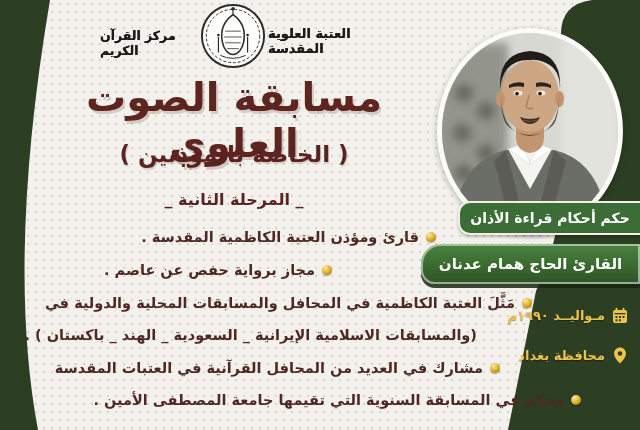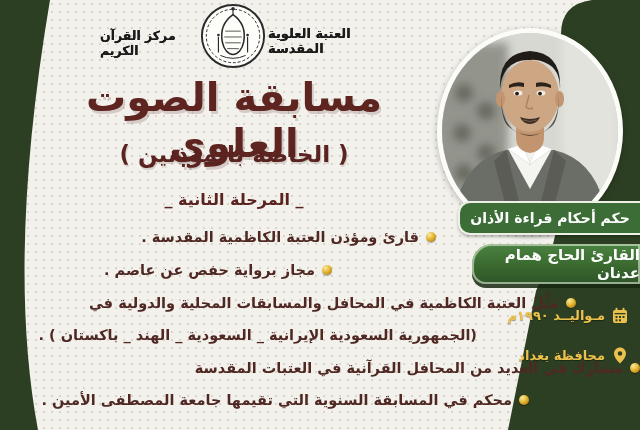--- a/index.html
+++ b/index.html
@@ -33,21 +33,21 @@
   
   .photo-frame{position:absolute;left:437px;top:28px;width:176px;height:196px;z-index:3;
          border:5px solid #fbfbf7;border-radius:50%;overflow:hidden;background:#d2d2cd;
          box-shadow:0 2px 6px rgba(0,0,0,.25);}
 
   
   .badge{position:absolute;top:201px;right:0;width:180px;height:30px;z-index:6;
          background:#3c6d37;border:2px solid #eef0e6;border-right:none;
          border-radius:12px 0 0 12px;display:flex;align-items:center;justify-content:center;
          color:#fff;font-size:14px;font-weight:bold;box-shadow:0 2px 3px rgba(0,0,0,.25);}
-  .name-label{position:absolute;top:244px;right:0;width:168px;height:40px;z-index:6;
+  .name-label{position:absolute;top:244px;right:0;width:219px;height:40px;z-index:6;
          background:linear-gradient(180deg,#4a8341 0%,#3a692f 55%,#2d5427 100%);
          border-radius:20px 0 0 14px;display:flex;align-items:center;justify-content:center;
          color:#fff;font-size:15px;font-weight:bold;
          box-shadow:inset 0 0 0 2px rgba(240,246,233,.55), 0 4px 0 rgba(22,40,16,.85);}
 
   
   .info-row{position:absolute;right:12px;z-index:6;direction:rtl;display:flex;
          align-items:center;gap:7px;color:#ecc14d;font-weight:bold;font-size:13px;
          text-shadow:0 1px 1px rgba(0,0,0,.4);}
   .info-birth{top:307px;}
@@ -169,29 +169,29 @@
   </div>
 
   <div class="bullet-row" style="top:222px;padding-right:204px;margin-left:24px;">
     <span class="bullet-dot"></span>
     <span>قارئ ومؤذن العتبة الكاظمية المقدسة .</span>
   </div>
   <div class="bullet-row" style="top:255px;padding-right:204px;justify-content:center;">
     <span class="bullet-dot"></span>
     <span>مجاز برواية حفص عن عاصم .</span>
   </div>
-  <div class="bullet-row" style="top:288px;padding-right:64px;">
+  <div class="bullet-row" style="top:288px;padding-right:108px;">
     <span class="bullet-dot"></span>
     <span>مَثَّلَ العتبة الكاظمية في المحافل والمسابقات المحلية والدولية في</span>
   </div>
   <div class="bullet-row" style="top:320px;padding-right:163px;">
-    <span>(الجمهورية السعودية الإيرانية _ السعودية _ الهند _ باكستان ) .</span>
+    <span>(والمسابقات الاسلامية الإيرانية _ السعودية _ الهند _ باكستان ) .</span>
   </div>
-  <div class="bullet-row" style="top:353px;">
+  <div class="bullet-row" style="top:353px;padding-right:140px;">
     <span class="bullet-dot"></span>
     <span>مشارك في العديد من المحافل القرآنية في العتبات المقدسة</span>
   </div>
-  <div class="bullet-row" style="top:385px;padding-right:111px;">
+  <div class="bullet-row" style="top:385px;padding-right:59px;">
     <span class="bullet-dot"></span>
     <span>محكم في المسابقة السنوية التي تقيمها جامعة المصطفى الأمين .</span>
   </div>
 
 </div>
 
 </body></html>

